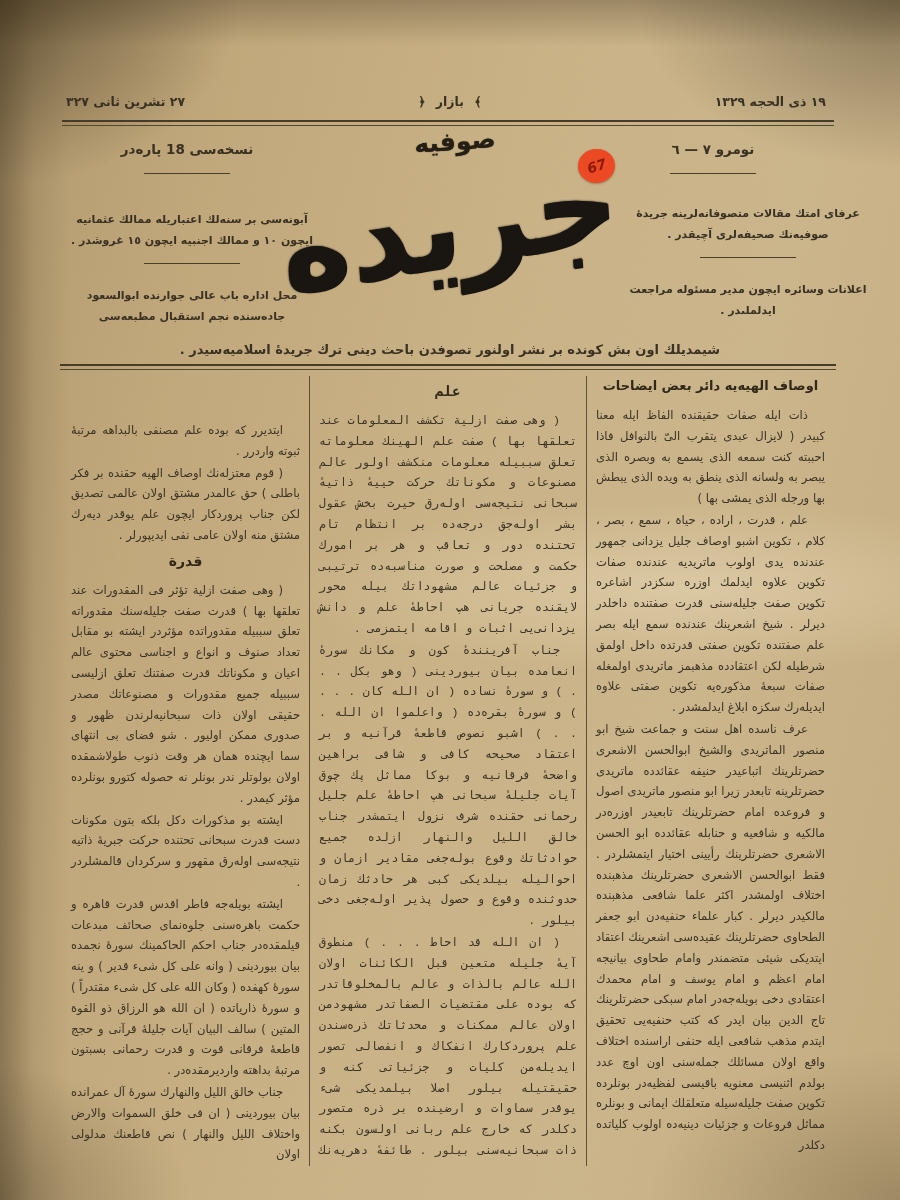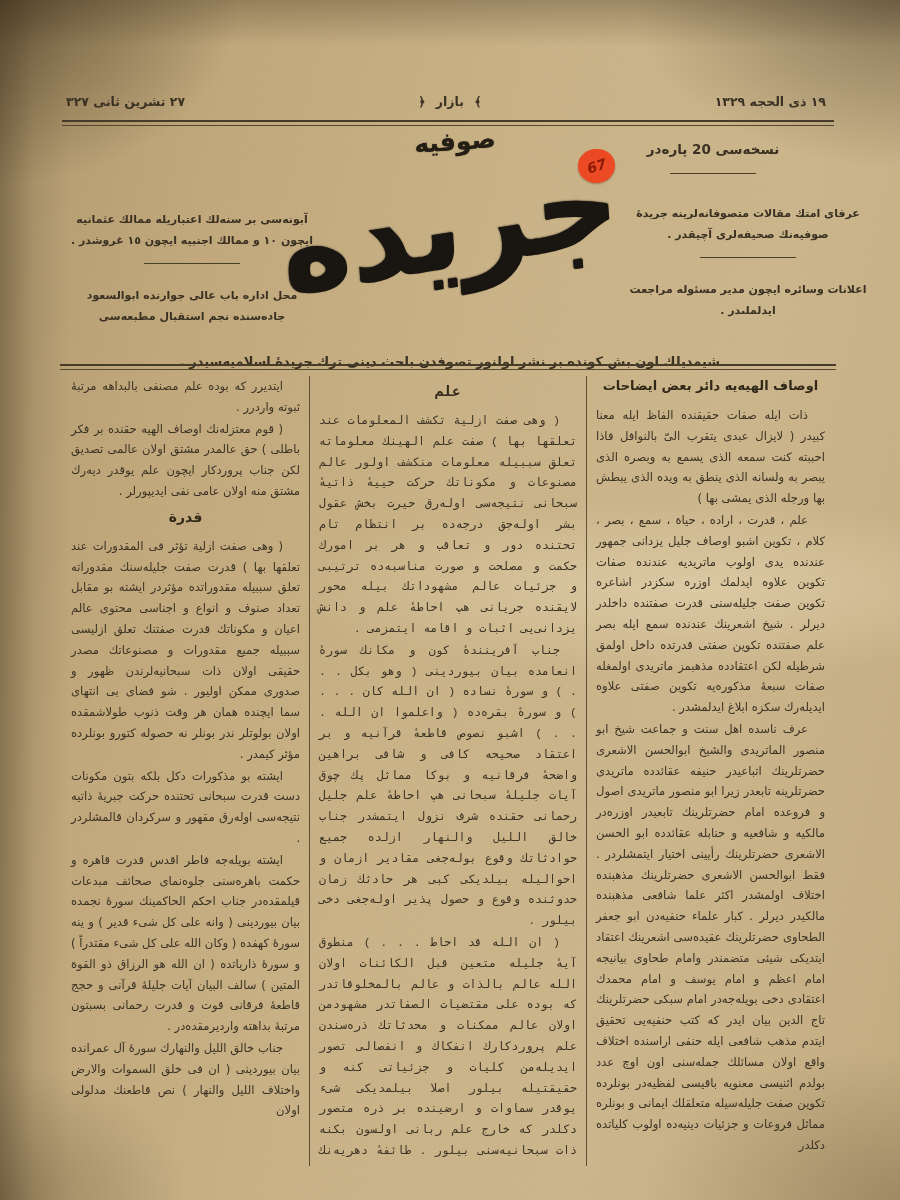--- a/index.html
+++ b/index.html
@@ -66,36 +66,36 @@
     box-shadow:0 1px 2px rgba(60,30,10,.35);
     display:flex; align-items:center; justify-content:center;
   }
   .sticker span{
     color:#8c1a06; font-size:14px; font-weight:bold; font-style:italic;
     transform:rotate(-18deg);
   }
 
   .tagline{
     position:absolute; top:342px; left:40px; right:40px;
-    text-align:center; font-size:13px; font-weight:bold;margin-top:12px;
+    text-align:center; font-size:13px; font-weight:bold;
   }
   .tagline-rule{
     position:absolute; top:364px; right:64px; left:60px;
     height:6px; border-top:2.5px solid #473c27; border-bottom:1px solid #56482d;
   }
 
   
   .columns{
     position:absolute; top:376px; right:66px; left:62px; bottom:34px;
     display:flex; overflow:hidden;
   }
   .col{ overflow:hidden; padding:0 9px; }
   .col-right{ width:32%; }
   .col-middle{ width:36%; border-left:1px solid rgba(66,54,34,.8); border-right:1px solid rgba(66,54,34,.8);font-family:Liberation Mono, monospace; }
-  .col-left{ width:32%; }
+  .col-left{ width:32%;margin-top:44px; }
 
   .article-title{
     text-align:center; font-size:13px; font-weight:bold;
     margin:2px 0 12px; color:#312818; letter-spacing:.2px;
   }
   .col-heading{
     text-align:center; font-size:14px; font-weight:bold;
     margin:7px 0 11px; color:#312818;
   }
   .para{
@@ -113,21 +113,25 @@
     <span>بازار</span>
     <span>﴿</span>
   </div>
   <div>٢٧ تشرين ثانى ٣٢٧</div>
 </div>
 
 <div class="main-rule"></div>
 
 <div class="issue-row">
   <div class="issue-cell">
-    <div>نسخه‌سى 20 پاره‌در</div>
+    <div>نومرو ٧ — ٦</div>
+    <div class="short-rule"></div>
+  </div>
+  <div class="issue-cell">
+    <div>نسخه‌سى 18 پاره‌در</div>
     <div class="short-rule"></div>
   </div>
 </div>
 
 <div class="masthead-center">
   <div><span class="city">صوفيه</span></div>
   <div class="masthead-title">جريده</div>
 </div>
 
 <div class="note-block note-right">

